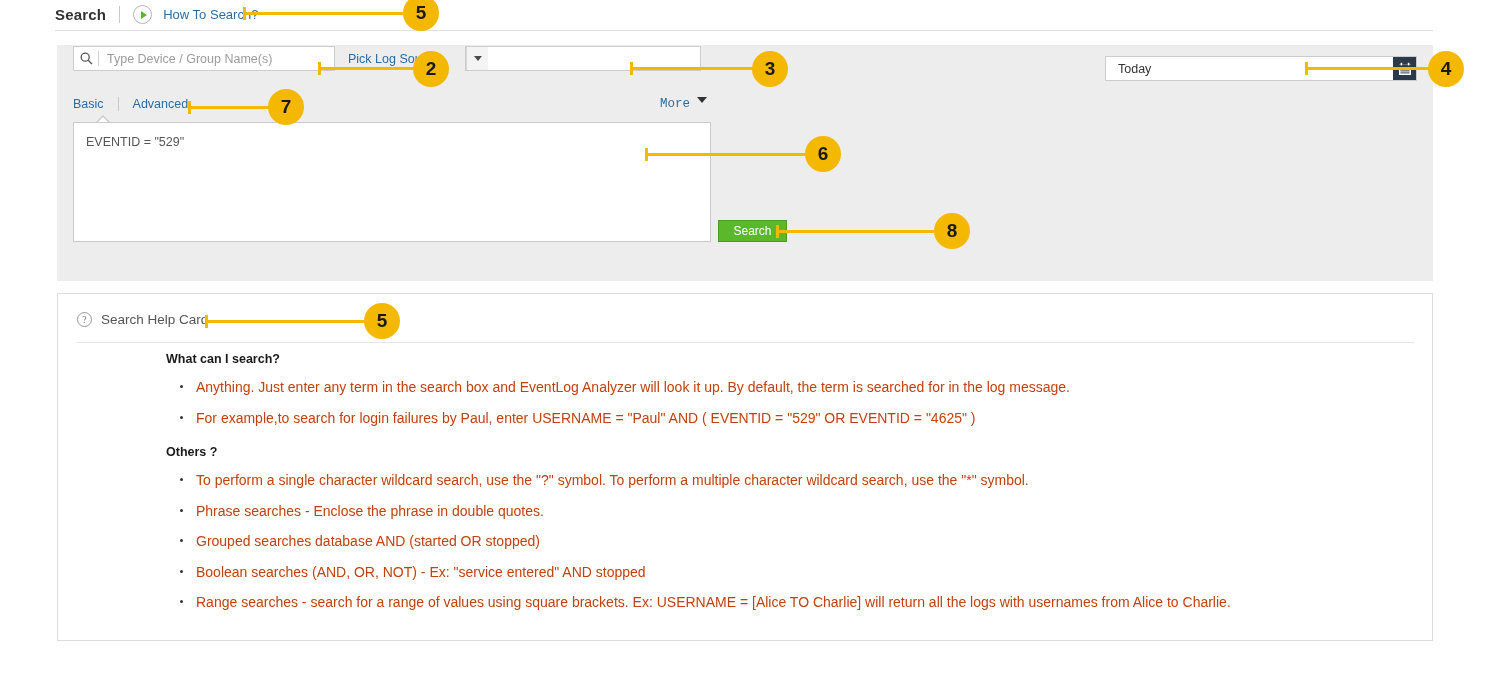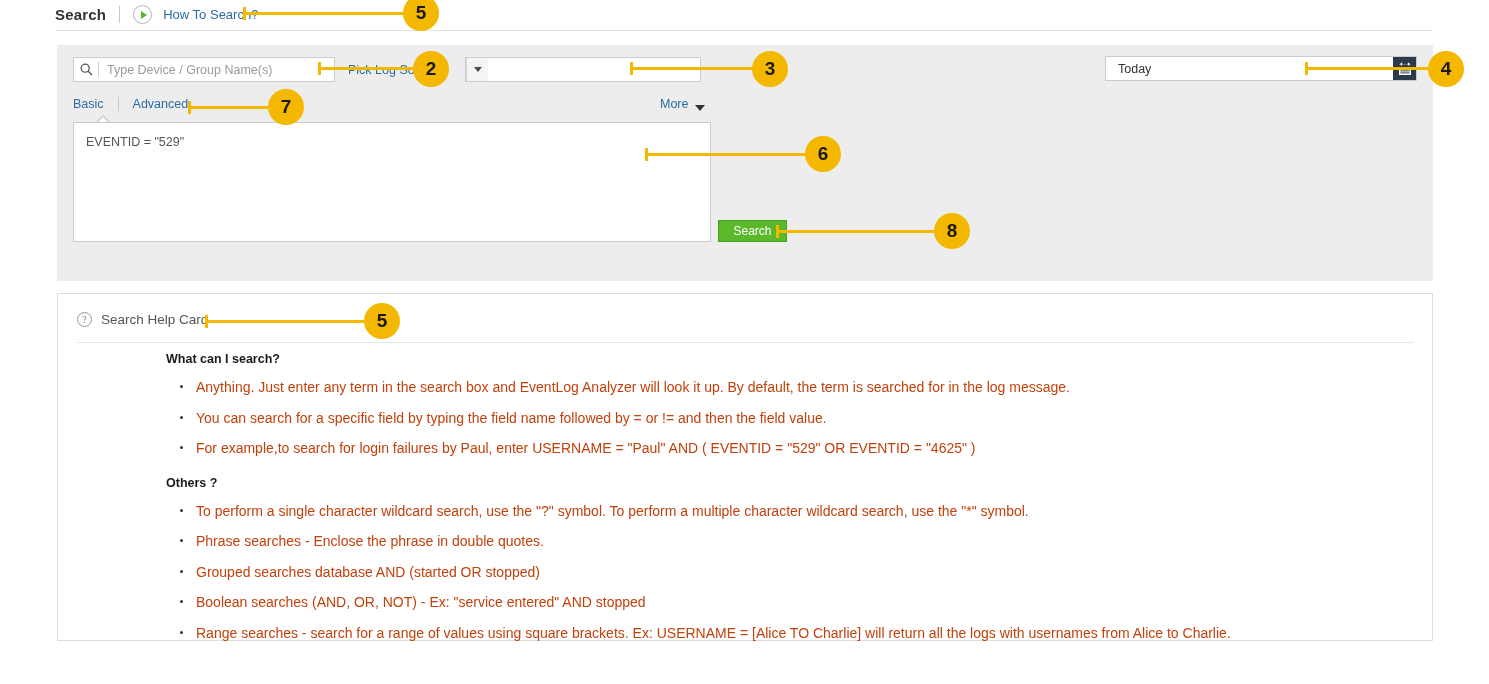--- a/index.html
+++ b/index.html
@@ -42,21 +42,21 @@
   .header-rule {
     position: absolute; left: 55px; top: 30px; width: 1378px; height: 1px;
     background: #e2e2e2;
   }
 
   
   .search-panel {
     position: absolute; left: 57px; top: 45px; width: 1376px; height: 236px;
     background: #ededed;
   }
-  .row-top { position: absolute; left: 16px; top: 12px; display: flex; align-items: center; text-align: right; }
+  .row-top { position: absolute; left: 16px; top: 1px; display: flex; align-items: center; text-align: right; }
 
   .device-input {
     position: relative; width: 262px; height: 25px;
     background: #fff; border: 1px solid #cccccc;
     display: flex; align-items: center;
   }
   .mag {
     width: 24px; display: flex; align-items: center; justify-content: center;
   }
   .mag svg { display: block; }
@@ -108,21 +108,21 @@
 
   
   .tabs { position: absolute; left: 16px; top: 52px; display: flex; align-items: center; }
   .tab {
     font-size: 12.5px; color: #2b6ca3; cursor: pointer;
   }
   .tab.active { color: #2b6ca3; }
   .tab-sep { width: 1px; height: 14px; background: #c9c9c9; margin: 0 14px; }
   .more-wrap {
     position: absolute; left: 603px; top: 52px;
-    display: flex; align-items: flex-end; cursor: pointer;
+    display: flex; align-items: flex-start; cursor: pointer; font-family: Liberation Mono, monospace;
   }
   .more-label { font-size: 12.5px; color: #2b6ca3; }
   .more-tri {
     margin-left: 7px; width: 0; height: 0;
     border-left: 5px solid transparent;
     border-right: 5px solid transparent;
     border-top: 6px solid #333333;
   }
 
   
@@ -285,21 +285,20 @@
     <div class="help-rule"></div>
 
     <div class="help-body">
 
       <div class="qa-h">What can I search?</div>
       <ul class="qa-list">
         <li>Anything. Just enter any term in the search box and EventLog Analyzer will look it up. By default, the term is searched for in the log message.</li>
       </ul>
 
       <ul class="qa-list">
-        <li>You can search for a specific field by typing the field name followed by = or != and then the field value.</li>
         <li>For example,to search for login failures by Paul, enter USERNAME = "Paul" AND ( EVENTID = "529" OR EVENTID = "4625" )</li>
       </ul>
 
       <div class="qa-h">Others ?</div>
       <ul class="qa-list">
         <li>To perform a single character wildcard search, use the "?" symbol. To perform a multiple character wildcard search, use the "*" symbol.</li>
         <li>Phrase searches - Enclose the phrase in double quotes.</li>
         <li>Grouped searches database AND (started OR stopped)</li>
         <li>Boolean searches (AND, OR, NOT) - Ex: "service entered" AND stopped</li>
         <li>Range searches - search for a range of values using square brackets. Ex: USERNAME = [Alice TO Charlie] will return all the logs with usernames from Alice to Charlie.</li>

